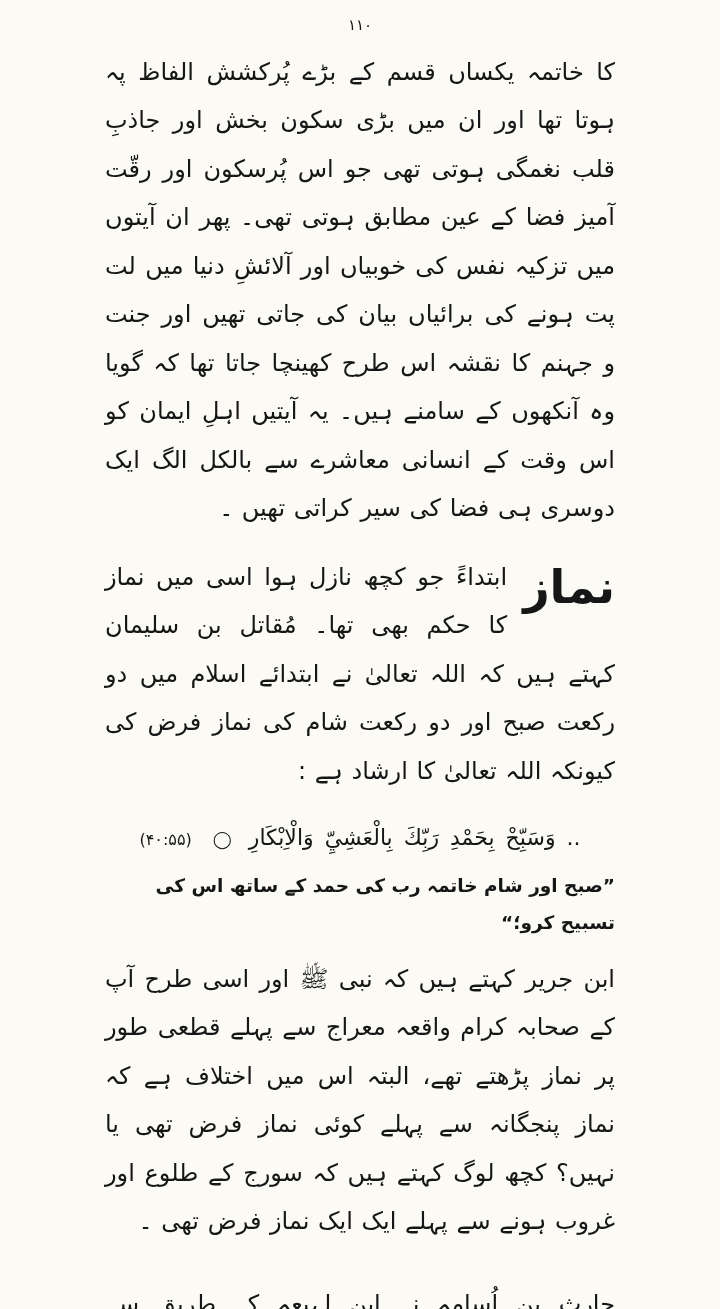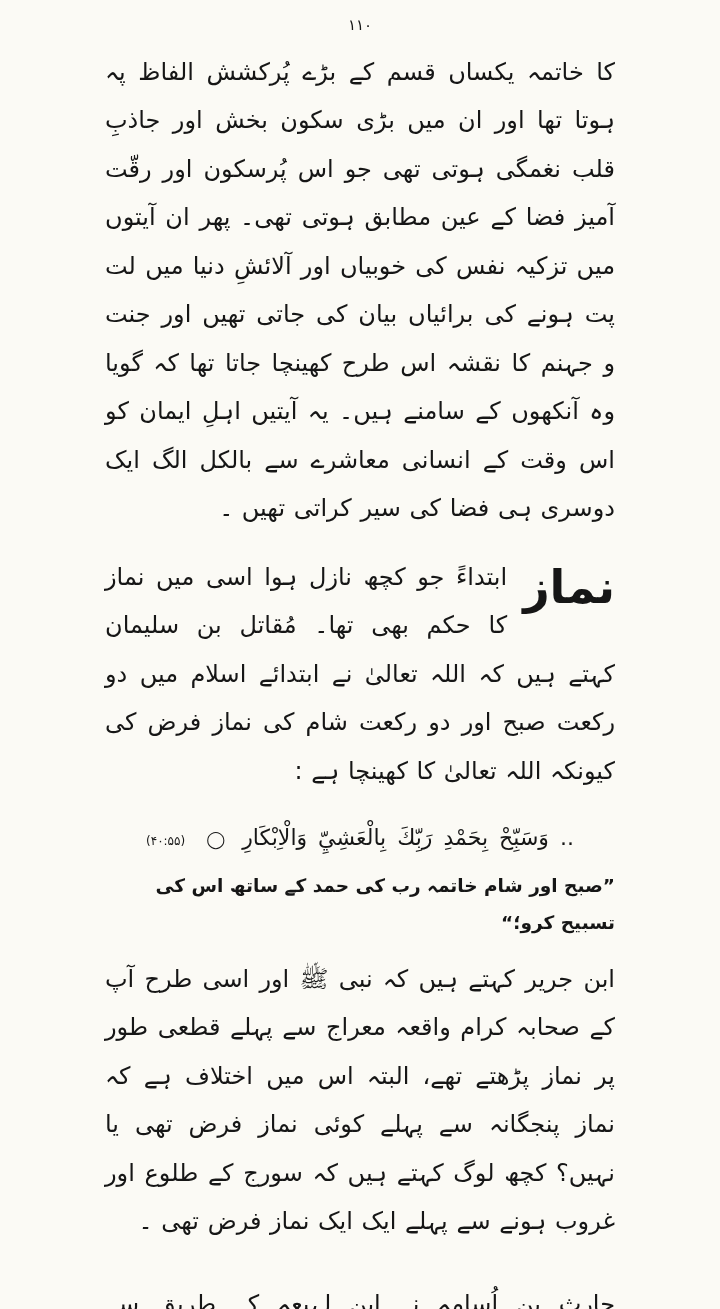--- a/index.html
+++ b/index.html
@@ -57,21 +57,21 @@
     word-spacing:4px;
     font-weight:500;
   }
   .verse .aya-mark{
     display:inline-block;
     font-size:17px;
     margin:0 6px;
     vertical-align:middle;
   }
   .verse .verse-ref{
-    font-size:12px;
+    font-size:16px;
     margin-right:4px;
   }
   .translation{
     font-size:18.5px;
     line-height:2.0;
     text-align:right;
     margin:0 0 14px 0;
     font-weight:600;
   }
   .gap-before{margin-top:26px;}
@@ -105,21 +105,21 @@
 <body>
 
 <div class="page">
 
   <div class="page-number">۱۱۰</div>
 
   <p class="para">کا خاتمہ یکساں قسم کے بڑے پُرکشش الفاظ پہ ہوتا تھا اور ان میں بڑی سکون بخش اور جاذبِ قلب نغمگی ہوتی تھی جو اس پُرسکون اور رقّت آمیز فضا کے عین مطابق ہوتی تھی۔ پھر ان آیتوں میں تزکیہ نفس کی خوبیاں اور آلائشِ دنیا میں لت پت ہونے کی برائیاں بیان کی جاتی تھیں اور جنت و جہنم کا نقشہ اس طرح کھینچا جاتا تھا کہ گویا وہ آنکھوں کے سامنے ہیں۔ یہ آیتیں اہلِ ایمان کو اس وقت کے انسانی معاشرے سے بالکل الگ ایک دوسری ہی فضا کی سیر کراتی تھیں ۔</p>
 
   <div class="section-wrap">
     <span class="section-heading">نماز</span>
-    <p class="para">ابتداءً جو کچھ نازل ہوا اسی میں نماز کا حکم بھی تھا۔ مُقاتل بن سلیمان کہتے ہیں کہ اللہ تعالیٰ نے ابتدائے اسلام میں دو رکعت صبح اور دو رکعت شام کی نماز فرض کی کیونکہ اللہ تعالیٰ کا کھینچا ہے :</p>
+    <p class="para">ابتداءً جو کچھ نازل ہوا اسی میں نماز کا حکم بھی تھا۔ مُقاتل بن سلیمان کہتے ہیں کہ اللہ تعالیٰ نے ابتدائے اسلام میں دو رکعت صبح اور دو رکعت شام کی نماز فرض کی کیونکہ اللہ تعالیٰ کا ارشاد ہے :</p>
   </div>
 
   <div class="verse">
     <span>..</span>
     <span>وَسَبِّحْ بِحَمْدِ رَبِّكَ بِالْعَشِيِّ وَالْاِبْكَارِ</span>
     <span class="aya-mark">◯</span>
     <span class="verse-ref">(۴۰:۵۵)</span>
   </div>
 
   <p class="translation">”صبح اور شام خاتمہ رب کی حمد کے ساتھ اس کی تسبیح کرو؛“</p>

